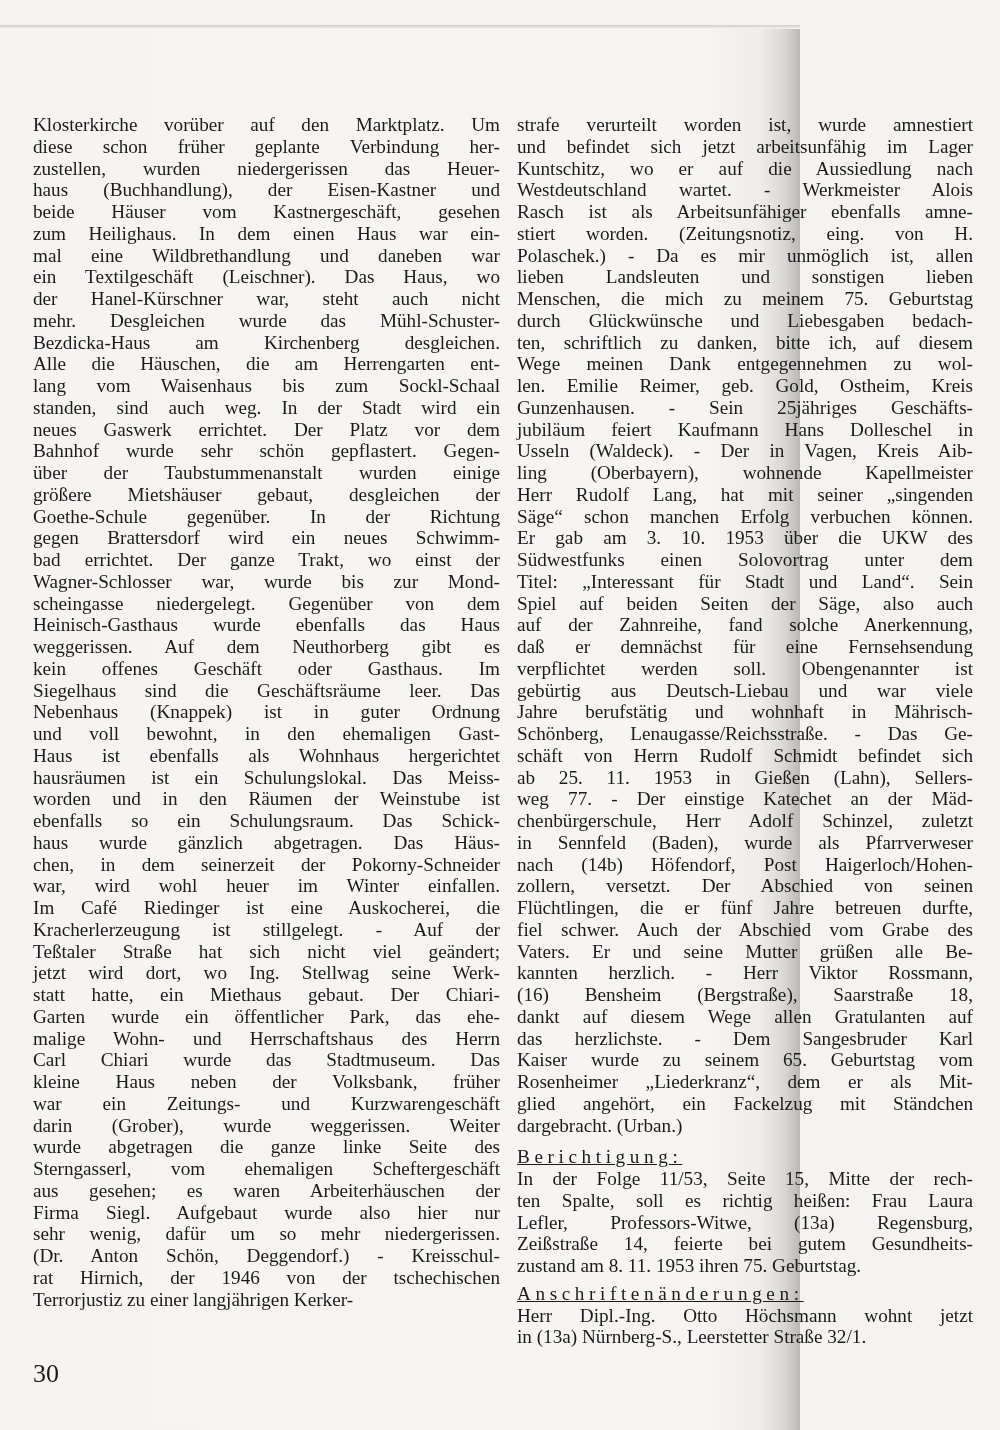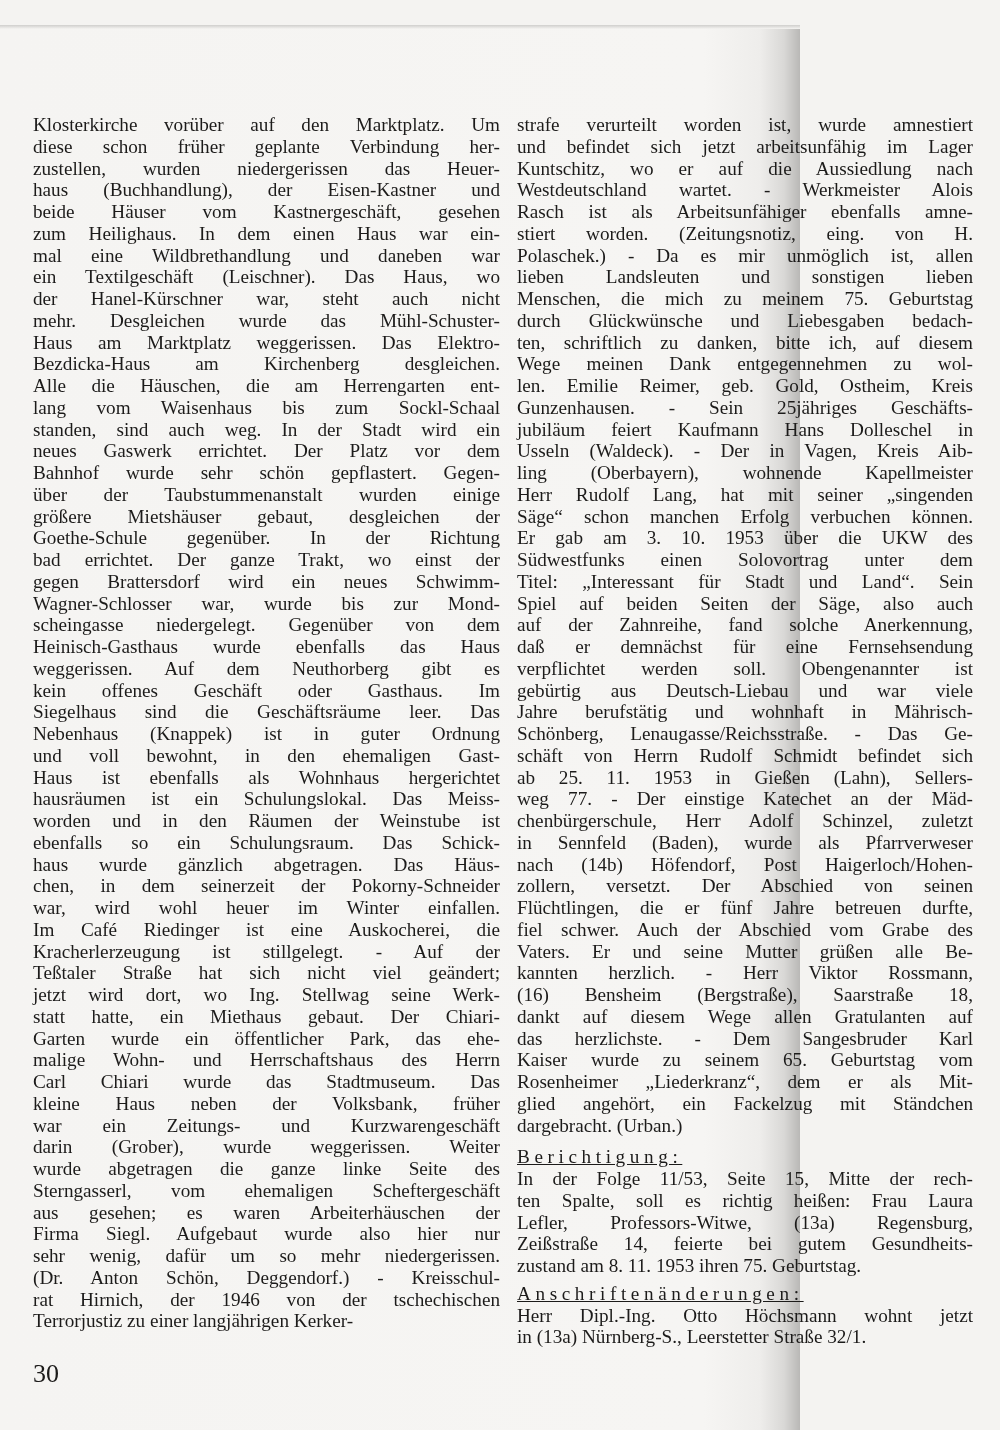--- a/index.html
+++ b/index.html
@@ -45,32 +45,31 @@
       <span class="line">Klosterkirche vorüber auf den Marktplatz. Um</span>
       <span class="line">diese schon früher geplante Verbindung her-</span>
       <span class="line">zustellen, wurden niedergerissen das Heuer-</span>
       <span class="line">haus (Buchhandlung), der Eisen-Kastner und</span>
       <span class="line">beide Häuser vom Kastnergeschäft, gesehen</span>
       <span class="line">zum Heilighaus. In dem einen Haus war ein-</span>
       <span class="line">mal eine Wildbrethandlung und daneben war</span>
       <span class="line">ein Textilgeschäft (Leischner). Das Haus, wo</span>
       <span class="line">der Hanel-Kürschner war, steht auch nicht</span>
       <span class="line">mehr. Desgleichen wurde das Mühl-Schuster-</span>
-      <span class="line">Haus am Marktplatz weggerissen. Das Elektro-</span>
       <span class="line">Bezdicka-Haus am Kirchenberg desgleichen.</span>
       <span class="line">Alle die Häuschen, die am Herrengarten ent-</span>
       <span class="line">lang vom Waisenhaus bis zum Sockl-Schaal</span>
       <span class="line">standen, sind auch weg. In der Stadt wird ein</span>
       <span class="line">neues Gaswerk errichtet. Der Platz vor dem</span>
       <span class="line">Bahnhof wurde sehr schön gepflastert. Gegen-</span>
       <span class="line">über der Taubstummenanstalt wurden einige</span>
       <span class="line">größere Mietshäuser gebaut, desgleichen der</span>
       <span class="line">Goethe-Schule gegenüber. In der Richtung</span>
+      <span class="line">gegen Brattersdorf wird ein neues Schwimm-</span>
       <span class="line">bad errichtet. Der ganze Trakt, wo einst der</span>
-      <span class="line">gegen Brattersdorf wird ein neues Schwimm-</span>
       <span class="line">Wagner-Schlosser war, wurde bis zur Mond-</span>
       <span class="line">scheingasse niedergelegt. Gegenüber von dem</span>
       <span class="line">Heinisch-Gasthaus wurde ebenfalls das Haus</span>
       <span class="line">weggerissen. Auf dem Neuthorberg gibt es</span>
       <span class="line">kein offenes Geschäft oder Gasthaus. Im</span>
       <span class="line">Siegelhaus sind die Geschäftsräume leer. Das</span>
       <span class="line">Nebenhaus (Knappek) ist in guter Ordnung</span>
       <span class="line">und voll bewohnt, in den ehemaligen Gast-</span>
       <span class="line">Haus ist ebenfalls als Wohnhaus hergerichtet</span>
       <span class="line">hausräumen ist ein Schulungslokal. Das Meiss-</span>

